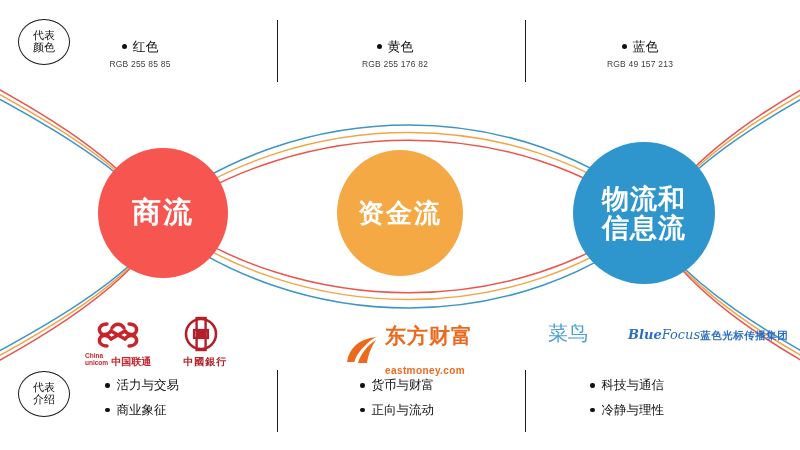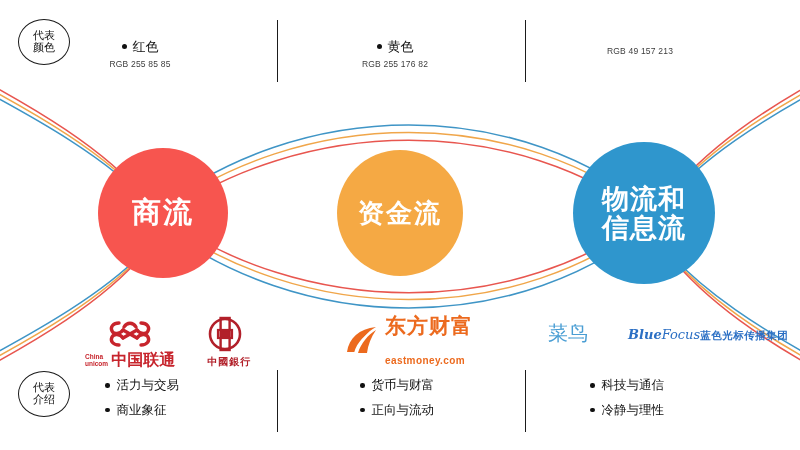--- a/index.html
+++ b/index.html
@@ -127,21 +127,21 @@
     margin-top: 1px;
   }
   .unicom-en {
     font-size: 6.5px;
     color: #c7242c;
     font-weight: bold;
     line-height: 1.05;
     text-align: left;
   }
   .unicom-cn {
-    font-size: 16px;
+    font-size: 10px;
     color: #c7242c;
     font-weight: bold;
     letter-spacing: 0px;
     line-height: 1;
   }
 
   
   .boc-wrap { display: flex; flex-direction: column; align-items: flex-start; }
   .boc-cn {
     font-size: 10px;
@@ -277,20 +277,21 @@
       <p class="cname"><span class="dot"></span><span>红色</span></p>
       <div class="crgb">RGB 255 85 85</div>
     </div>
 
     <div class="colorcell" style="left:335px; top:40px; width:120px;">
       <p class="cname"><span class="dot"></span><span>黄色</span></p>
       <div class="crgb">RGB 255 176 82</div>
     </div>
 
     <div class="colorcell" style="left:580px; top:40px; width:120px;">
+      <p class="cname"><span class="dot"></span><span>蓝色</span></p>
       <div class="crgb">RGB 49 157 213</div>
     </div>
   </div>
 
   <div class="circle" id="circle-red">
     <span>商流</span>
   </div>
 
   <div class="circle" id="circle-yellow">
     <span>资金流</span>
@@ -330,21 +331,21 @@
       <svg width="36" height="36" viewBox="0 0 36 36">
         <circle cx="18" cy="18" r="15" fill="none" stroke="#b2202a" stroke-width="2.6"></circle>
         <rect x="13.6" y="2" width="9" height="32" fill="none" stroke="#b2202a" stroke-width="2.4"></rect>
         <rect x="13.6" y="14" width="9" height="8" fill="#b2202a"></rect>
         <rect x="11" y="14" width="14" height="8" fill="none" stroke="#b2202a" stroke-width="2.2"></rect>
       </svg>
       <div class="boc-cn">中國銀行</div>
     </div>
   </div>
 
-  <div class="logo-group em-wrap" style="left:345px; top:315px;">
+  <div class="logo-group em-wrap" style="left:345px; top:325px;">
     <svg width="34" height="30" viewBox="0 0 34 30">
       <path d="M2 26 C4 12, 14 3, 31 1 C22 6, 15 14, 11 26 Z" fill="#ec6a1e"></path>
       <path d="M9 27 C12 16, 20 8, 31 3 C25 10, 21 18, 19 27 Z" fill="#ffffff"></path>
       <path d="M13 27 C16 17, 23 9, 31 4 C26 11, 23 19, 22 27 Z" fill="#ec6a1e"></path>
     </svg>
     <div class="em-text">
       <div class="em-cn">东方财富</div>
       <div class="em-en">eastmoney.com</div>
     </div>
   </div>

